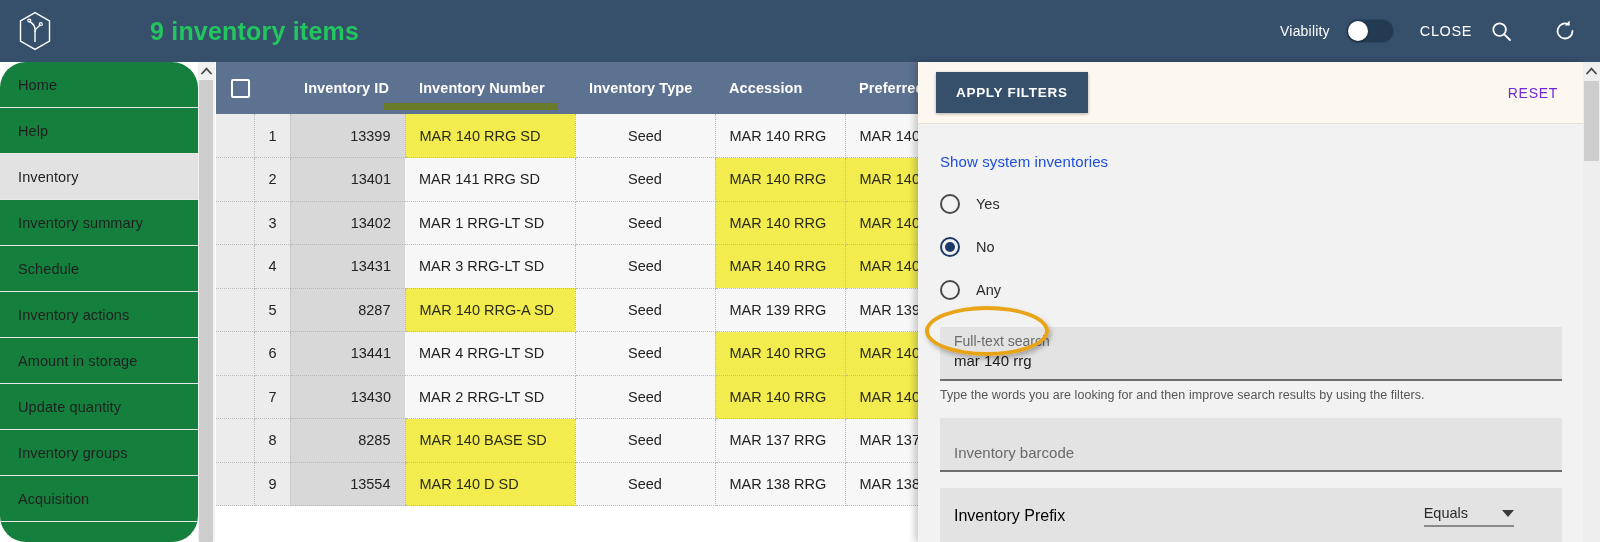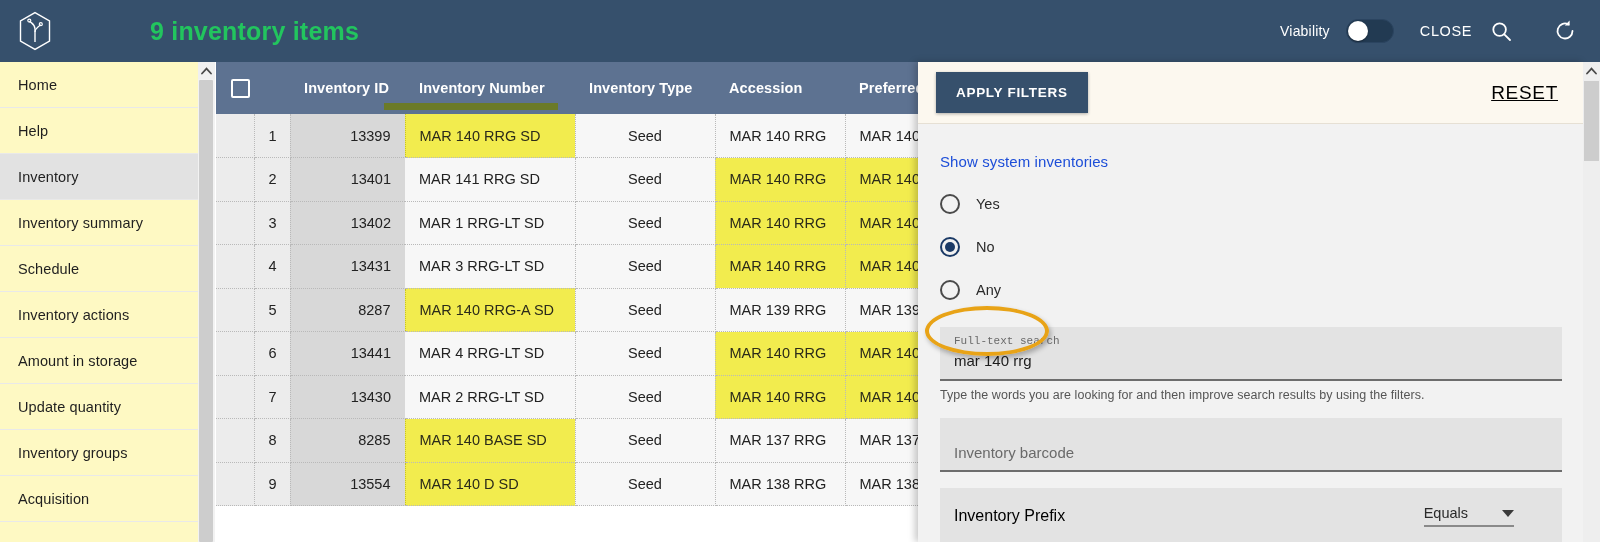--- a/index.html
+++ b/index.html
@@ -56,21 +56,21 @@
   .icon-btn {
     width: 34px; height: 34px; display: flex;
     align-items: center; justify-content: center; cursor: pointer;
   }
   .icon-btn.refresh { margin-left: 26px; }
 
   
   .sidebar {
     position: absolute; left: 0; top: 62px;
     width: 198px; height: 480px;
-    background: #fef9c3; overflow: hidden;
+    background: #15803d; overflow: hidden; border-radius: 26px;
   }
   .side-item {
     height: 46px; display: flex; align-items: center;
     padding-left: 18px; font-size: 14.5px; color: #1f1f1f;
     border-bottom: 1px solid #e9e9e9; cursor: pointer;
     letter-spacing: .1px;
   }
   .side-item.selected { background: #e2e2e2; }
 
   .side-scroll {
@@ -153,24 +153,23 @@
     padding: 0 26px 0 18px;
     border-bottom: 1px solid #e6e0d4;
   }
   .apply-btn {
     background: #36506c; color: #ffffff;
     font-size: 13.5px; font-weight: bold; letter-spacing: .7px;
     padding: 13px 20px; border: none; cursor: pointer;
     box-shadow: 0 1px 3px rgba(0,0,0,.3);
   }
   .reset-btn {
-    margin-left: auto; color: #000000; font-size: 19px;
+    margin-left: auto; color: #6d28d9; font-size: 14px;
     letter-spacing: .7px; cursor: pointer; background: none; border: none;
     font-family: inherit;
-    text-decoration: underline;
   }
   .filter-body { padding: 18px 22px 0 22px; height: 418px; }
   .group-label {
     font-size: 15px; color: #1d4ed8; margin-bottom: 12px;
     letter-spacing: .1px;
     margin-top: 11px;
   }
   .radio-row {
     display: flex; align-items: center; height: 43px; cursor: pointer;
   }
@@ -187,21 +186,21 @@
   }
   .radio-label { font-size: 14.5px; color: #2a2a2a; }
 
   .field {
     margin-top: 16px; background: #e3e3e3;
     border-bottom: 2px solid #6d6d6d;
     height: 54px; padding: 7px 14px 0 14px; position: relative;
     cursor: text;
   }
   .field .flabel {
-    font-size: 11px; color: #6a6a6a; line-height: 15px; font-family: Liberation Mono, monospace;
+    font-size: 14px; color: #6a6a6a; line-height: 15px;
   }
   .field .fvalue {
     font-size: 15px; color: #1d1d1d; line-height: 24px;
   }
   .field.empty { padding-top: 17px; display: flex; align-items: center; }
   .field.empty .fplace { font-size: 15px; color: #6a6a6a; }
   .hint {
     font-size: 12.5px; color: #555555; margin-top: 7px;
     letter-spacing: .05px;
   }

